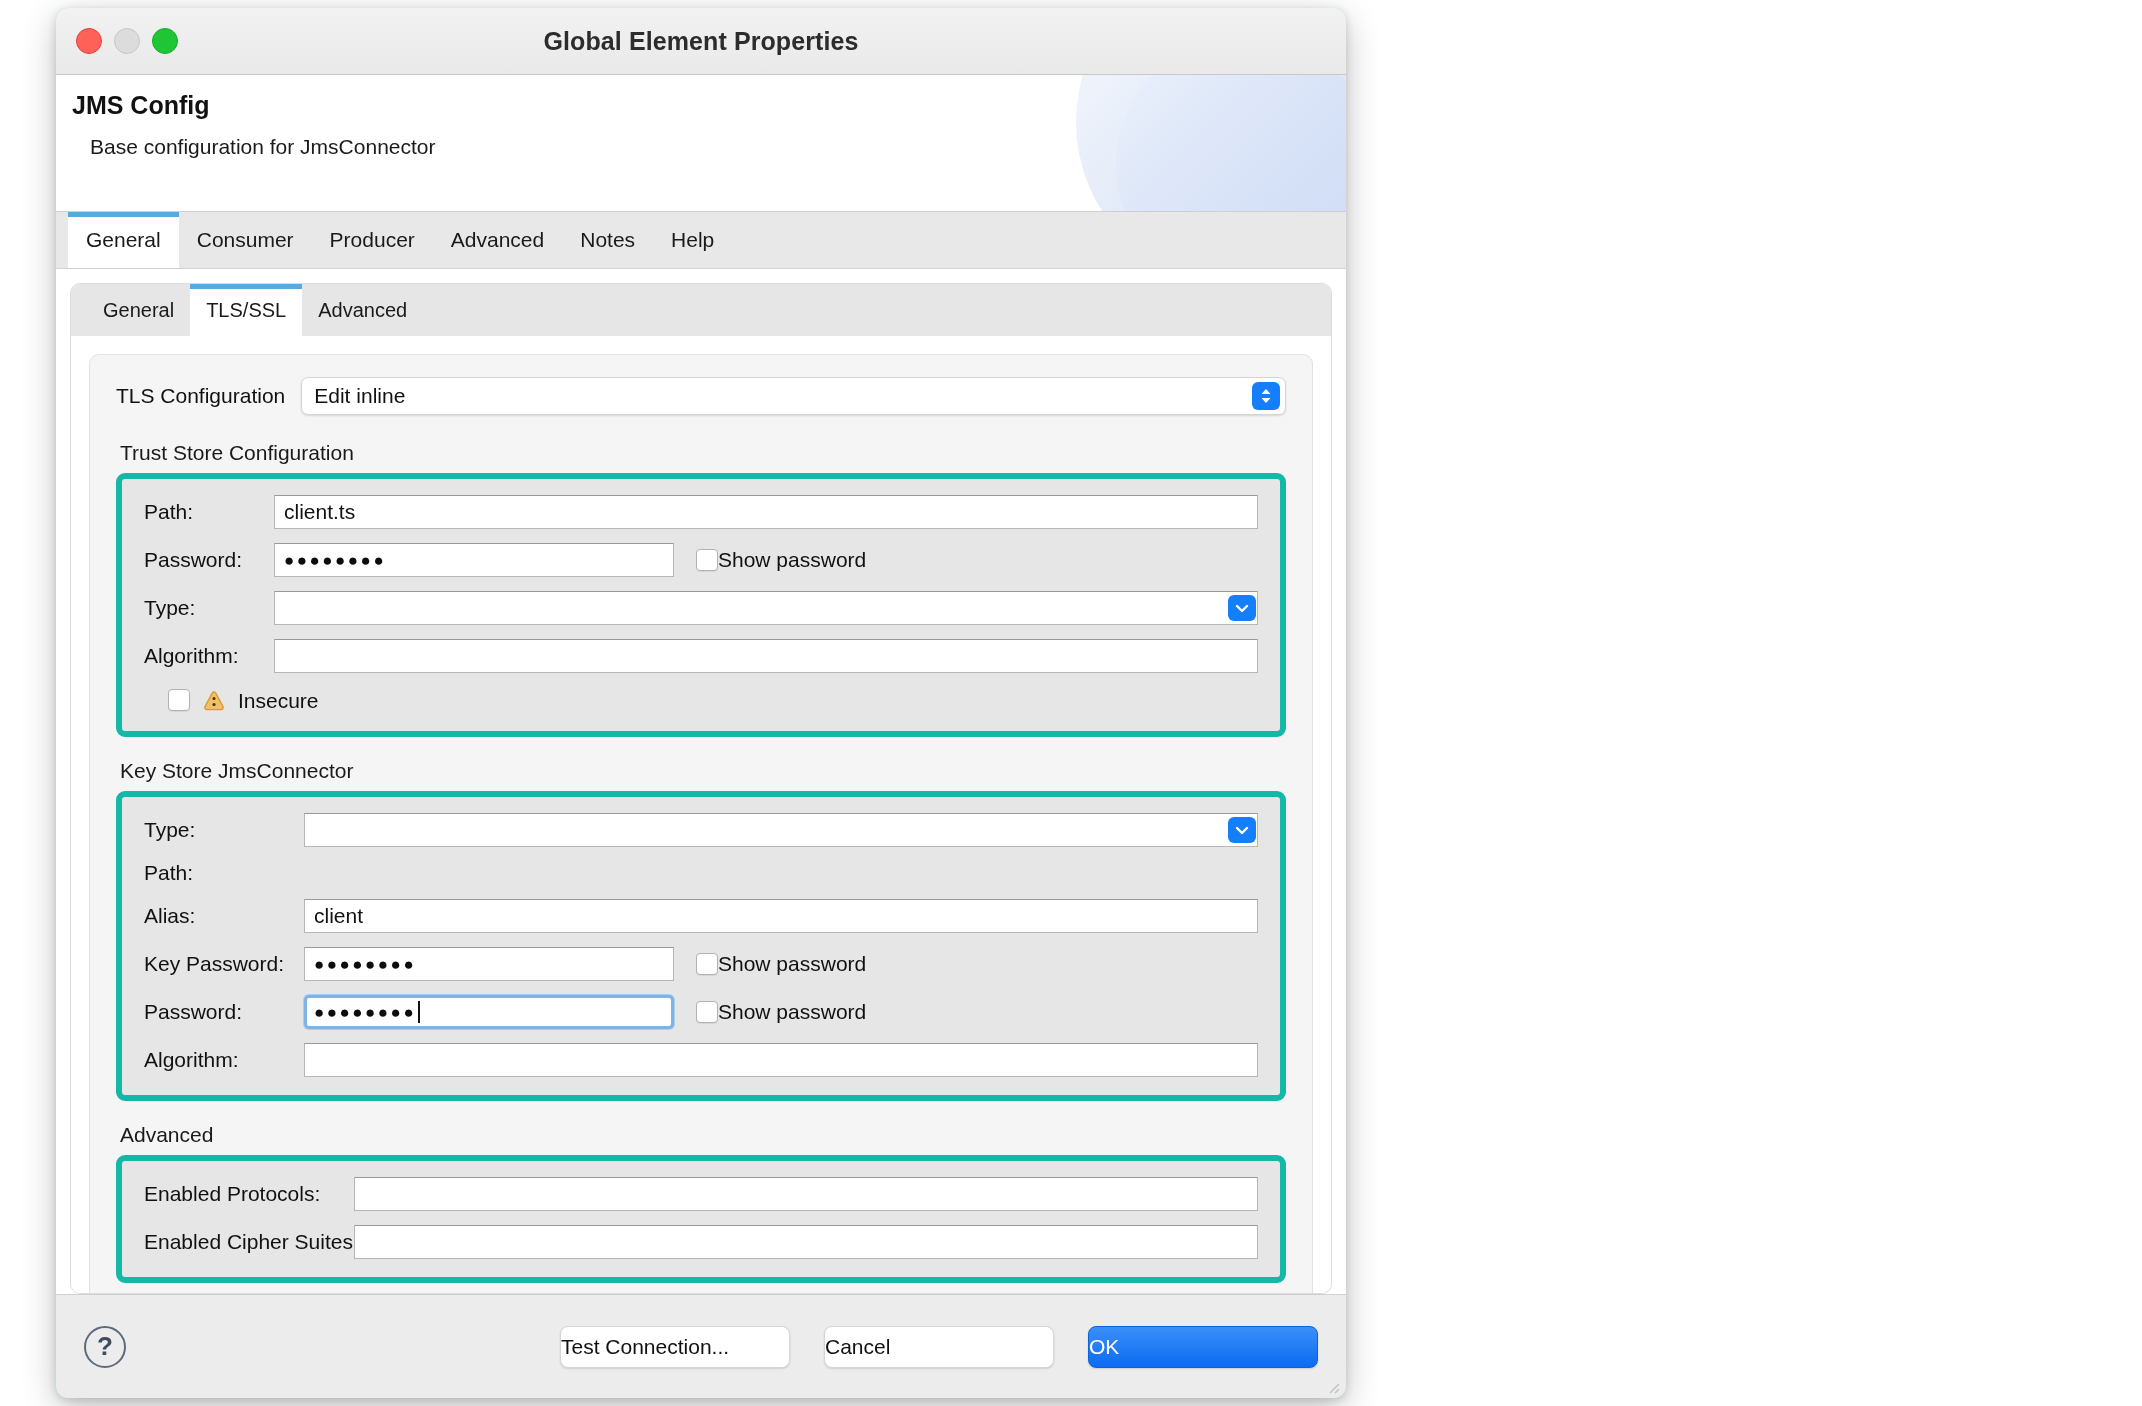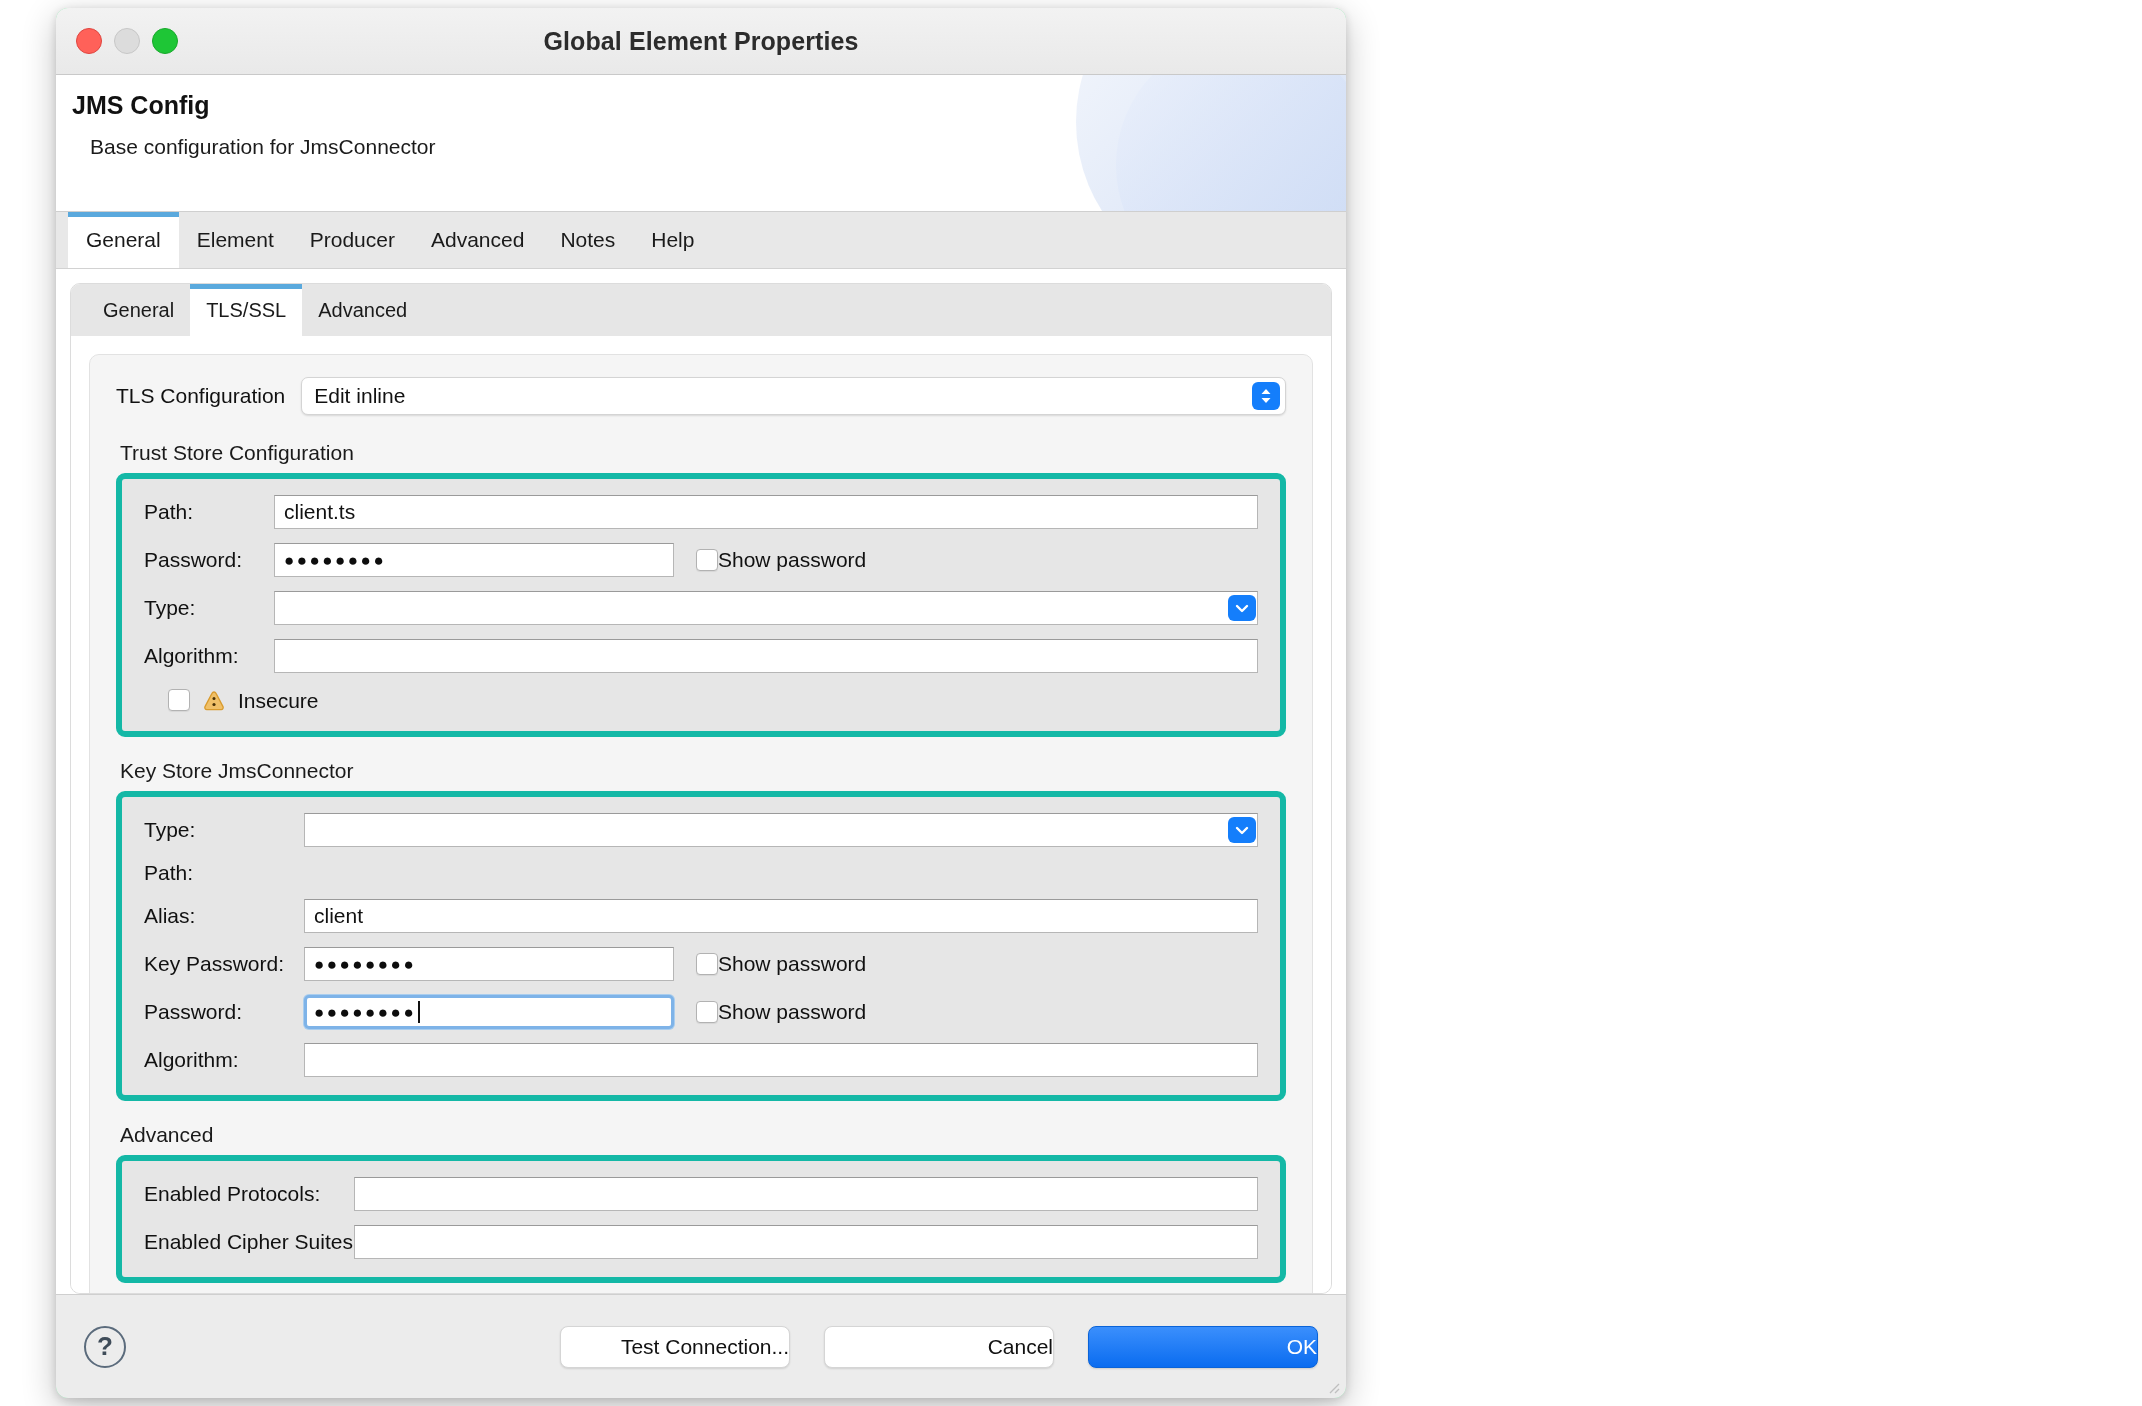--- a/index.html
+++ b/index.html
@@ -368,21 +368,21 @@
     left: 0; right: 28px;
     display: flex;
     justify-content: flex-end;
     gap: 34px;
   }
   .btn {
     height: 42px;
     min-width: 230px;
     border-radius: 8px;
     font-size: 21px;
-    display: flex; align-items: center; justify-content: flex-end;
+    display: flex; align-items: center; justify-content: flex-start;
     box-sizing: border-box;
   }
   .btn.secondary {
     background: #ffffff;
     color: #111;
     border: 1px solid #d5d5d5;
     box-shadow: 0 1px 2px rgba(0,0,0,0.12);
   }
   .btn.primary {
     background: linear-gradient(180deg,#3b8ffc 0%,#0a6cf0 100%);
@@ -417,21 +417,21 @@
       <div class="banner-deco2"></div>
       <div class="banner-title">JMS Config</div>
       <div class="banner-sub">Base configuration for JmsConnector</div>
     </div>
 
     <div class="tabstrip">
       <div class="tab active">
           <span>General</span>
         </div>
       <div class="tab">
-          <span>Element</span>
+          <span>Consumer</span>
         </div>
       <div class="tab">
           <span>Producer</span>
         </div>
       <div class="tab">
           <span>Advanced</span>
         </div>
       <div class="tab">
           <span>Notes</span>
         </div>

